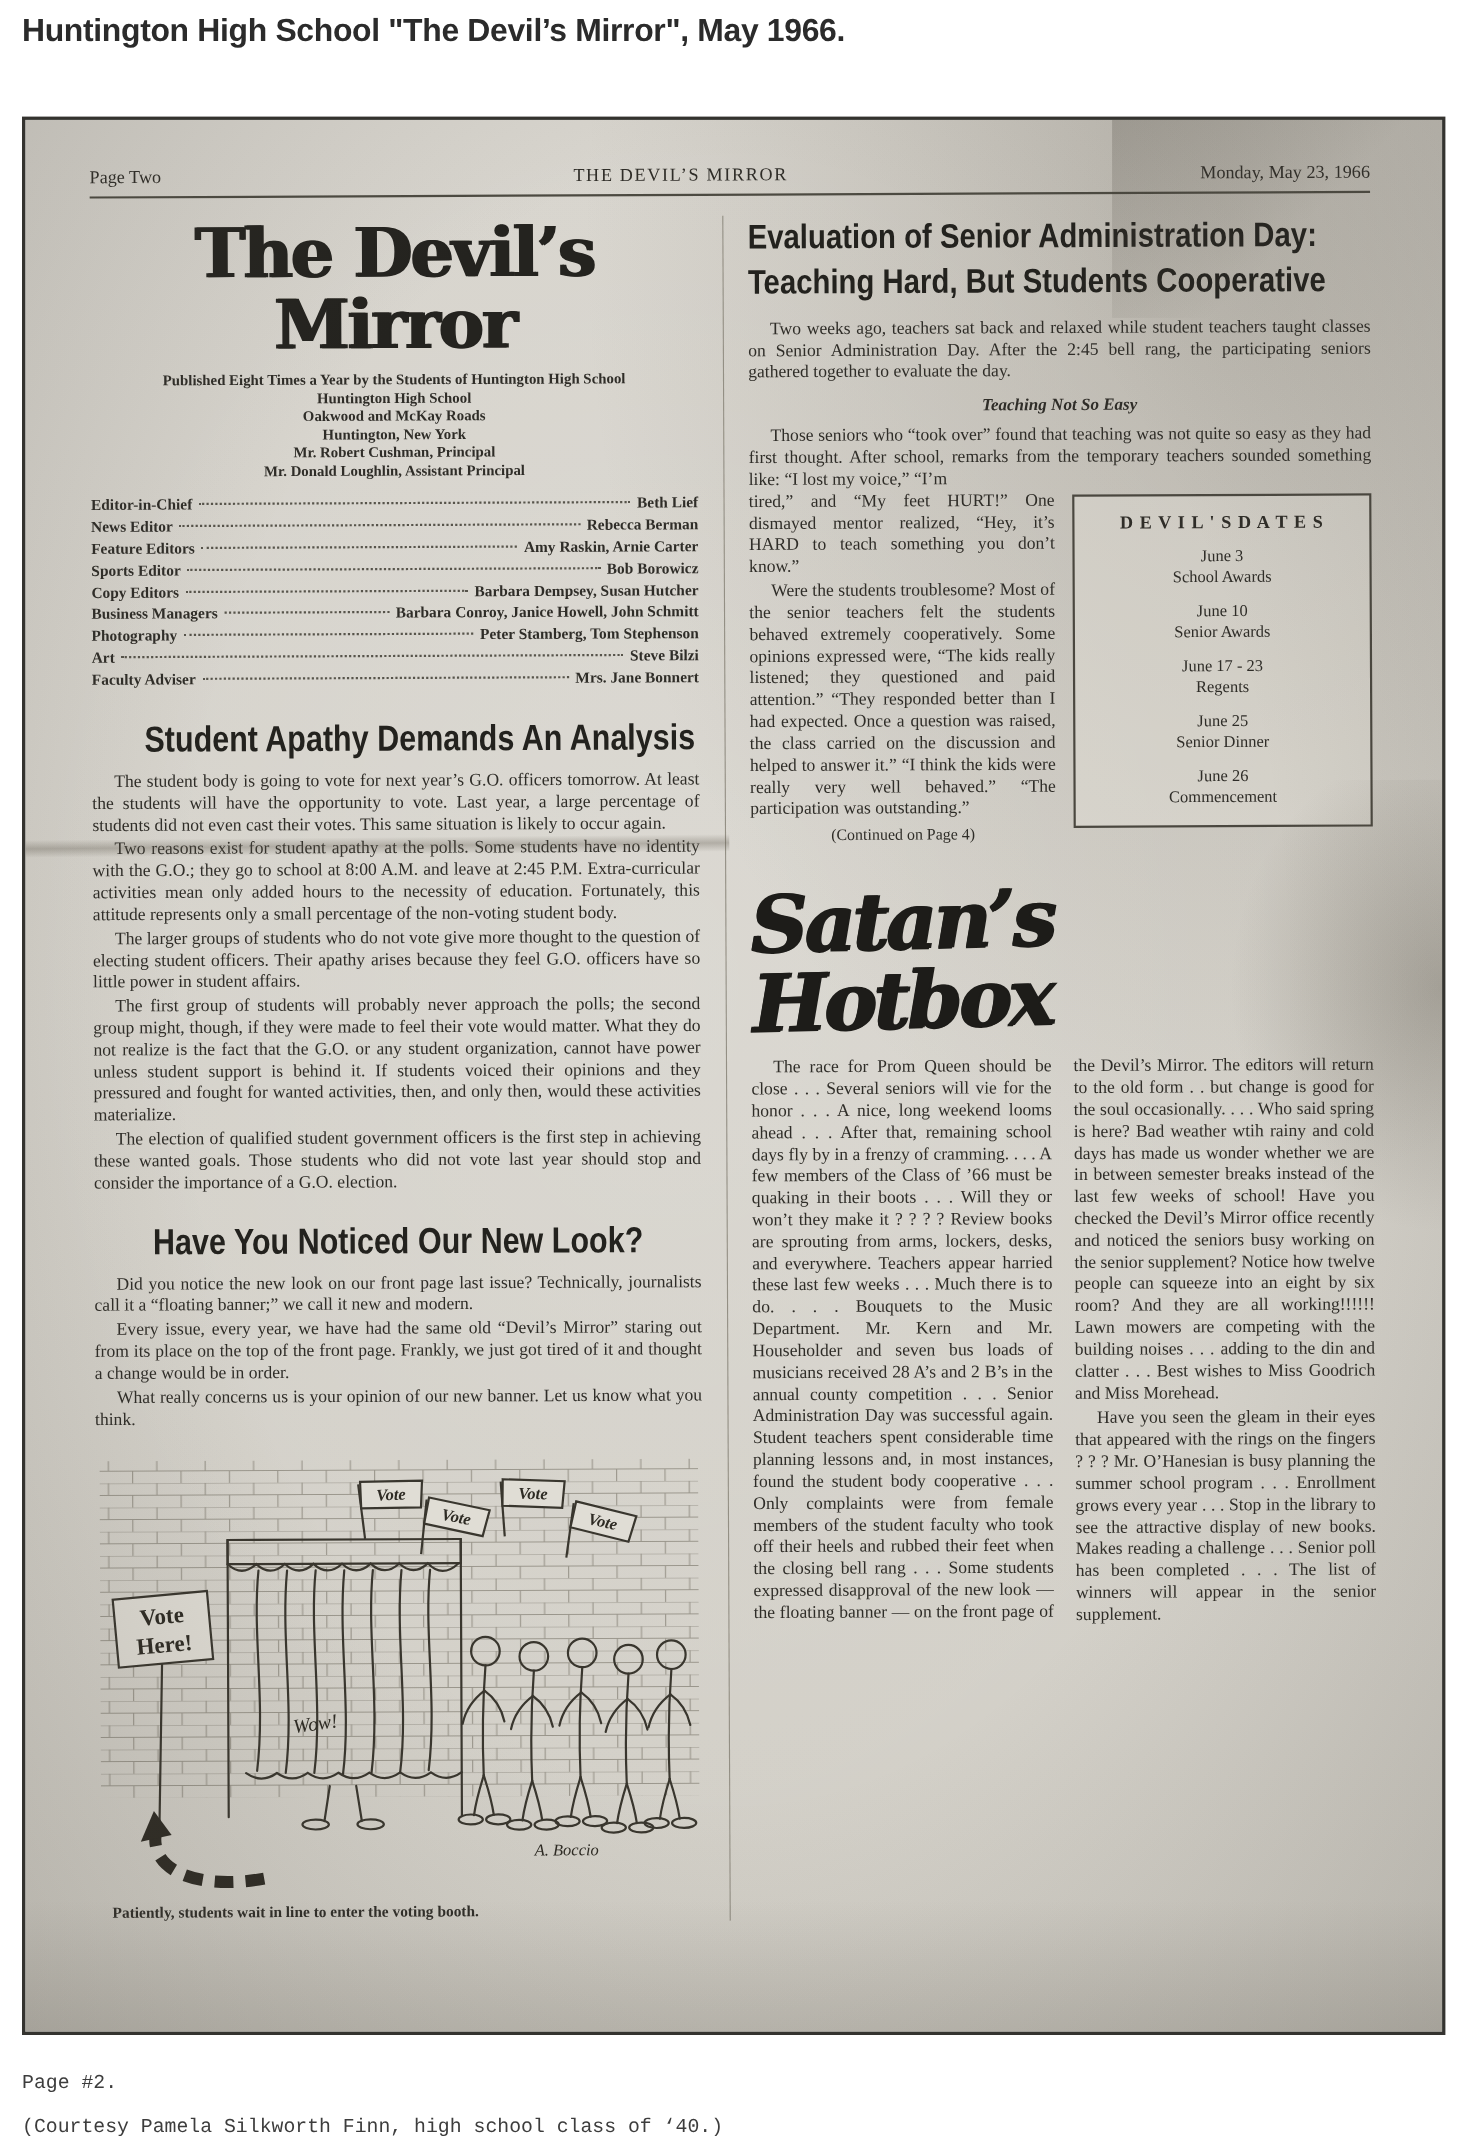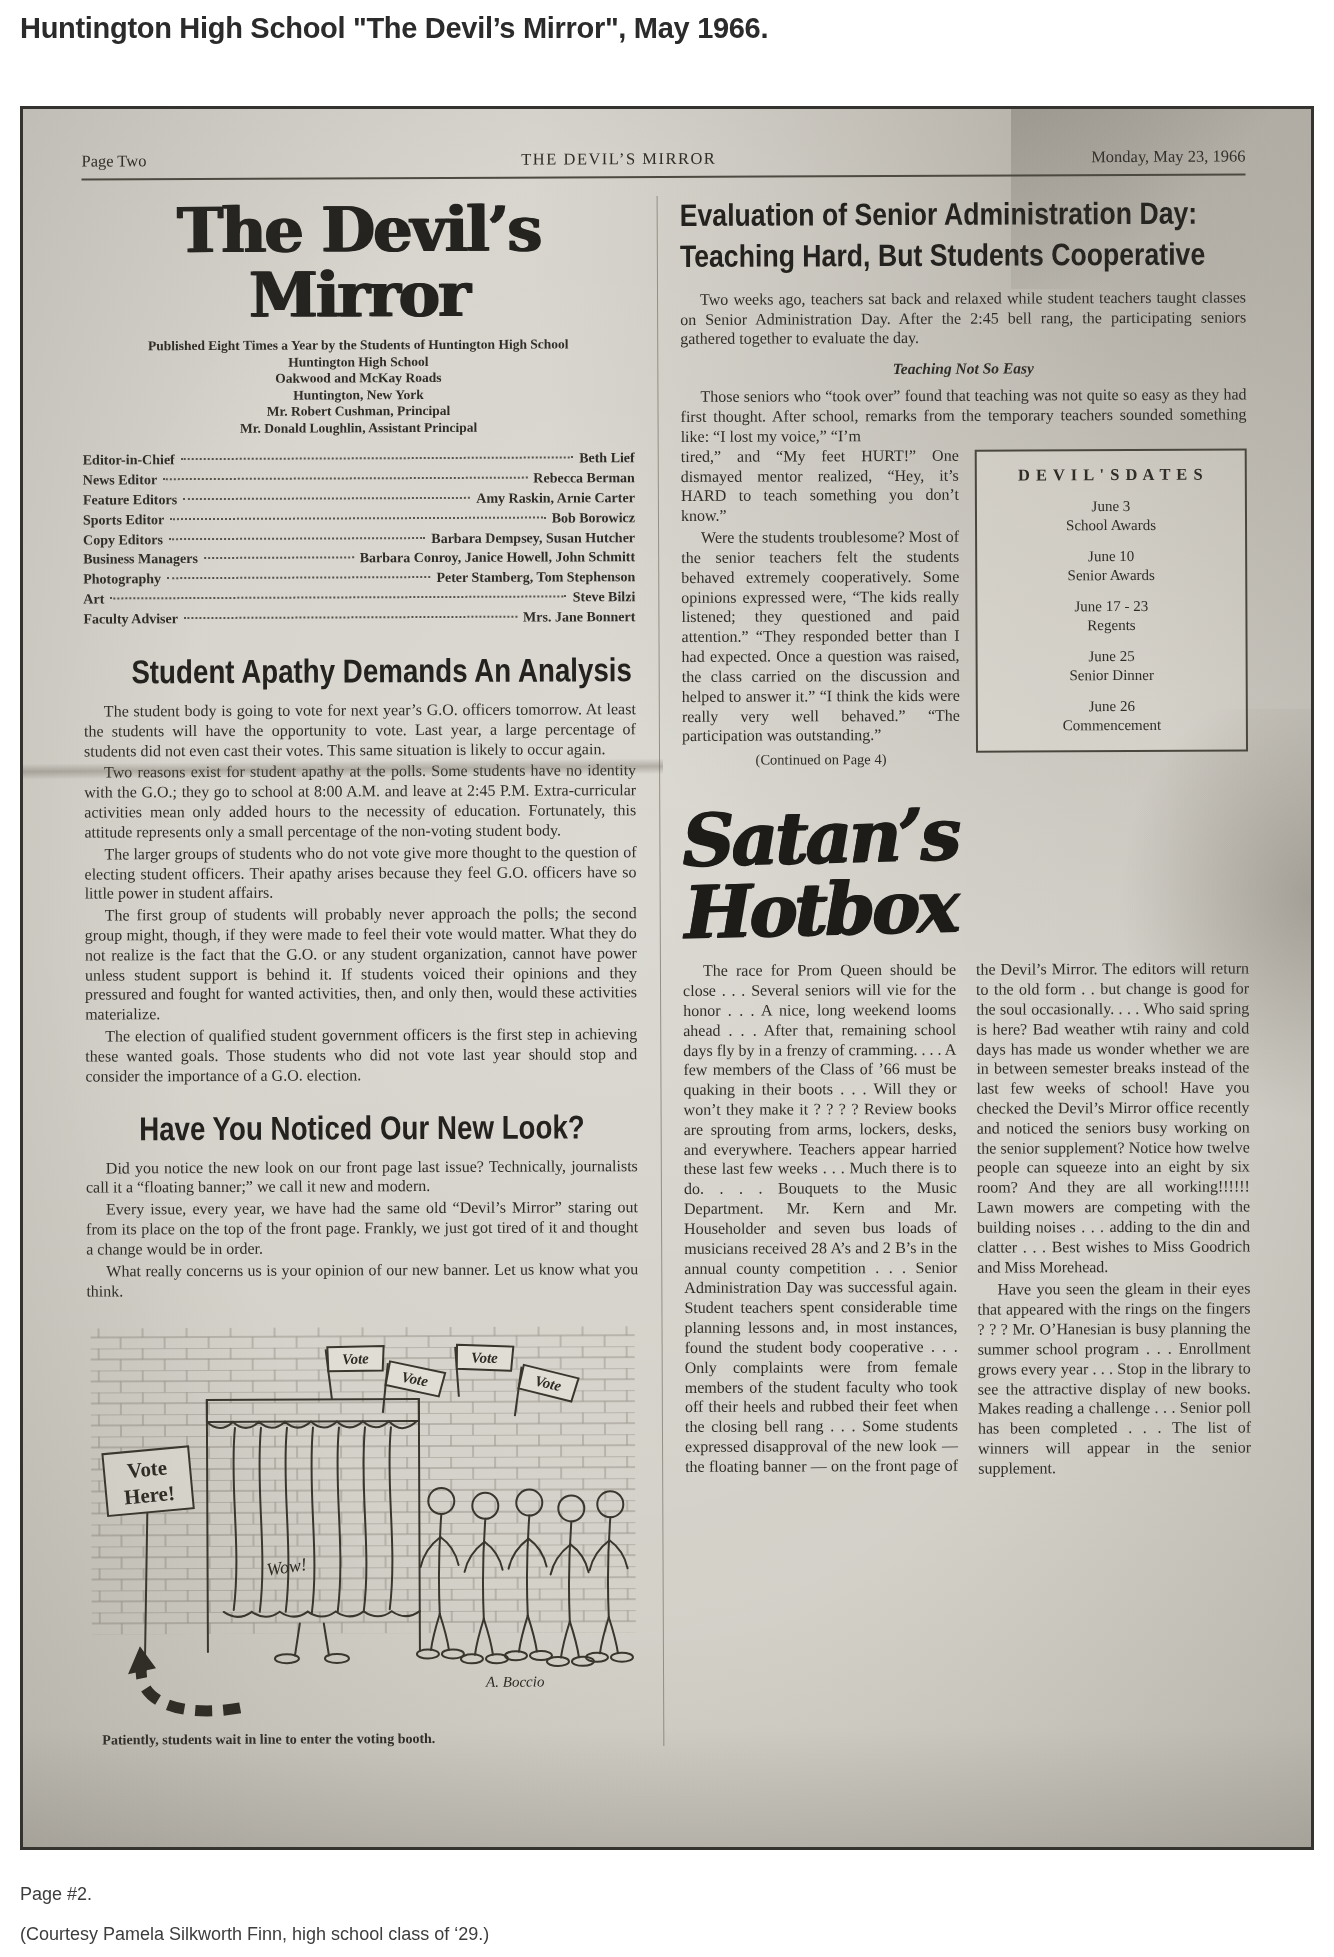--- a/index.html
+++ b/index.html
@@ -100,21 +100,21 @@
   .cartoon { margin-top:26px; }
   .cartoon-svg { display:block; width:548px; height:396px; margin:0 auto; }
   .cartoon-caption { margin-top:10px; padding-left:14px; font-weight:bold; font-size:14px; }
   .ct-sign { font-family:"Liberation Serif", serif; font-weight:bold; font-size:21px; fill:#2e2b24; }
   .ct-flag { font-family:"Liberation Serif", serif; font-style:italic; font-weight:bold; font-size:15px; fill:#2e2b24; }
   .ct-wow  { font-family:"Liberation Serif", serif; font-style:italic; font-size:18px; fill:#2e2b24; }
   .ct-sig  { font-family:"Liberation Serif", serif; font-style:italic; font-size:15px; fill:#2e2b24; }
 
   
   .footer-page, .footer-courtesy {
-    position:absolute; left:20px; font-family:Liberation Sans, sans-serif;
+    position:absolute; left:20px; font-family:Liberation Mono, monospace;
     font-size:18px; color:#3d3d3d;
   }
   .footer-page { top:1884px; }
   .footer-courtesy { top:1924px; }
 </style>
 </head>
 <body>
 
 <div class="page">
 
@@ -392,15 +392,15 @@
     </div>
 
     <div class="ov ov-corner-tr"></div>
     <div class="ov ov-crease-left"></div>
     <div class="ov ov-crease-right"></div>
     <div class="ov ov-bottom"></div>
     <div class="ov ov-vignette"></div>
   </div>
 
   <div class="footer-page">Page #2.</div>
-  <div class="footer-courtesy">(Courtesy Pamela Silkworth Finn, high school class of ‘29.)</div>
+  <div class="footer-courtesy">(Courtesy Pamela Silkworth Finn, high school class of ‘40.)</div>
 
 </div>
 
 </body></html>

